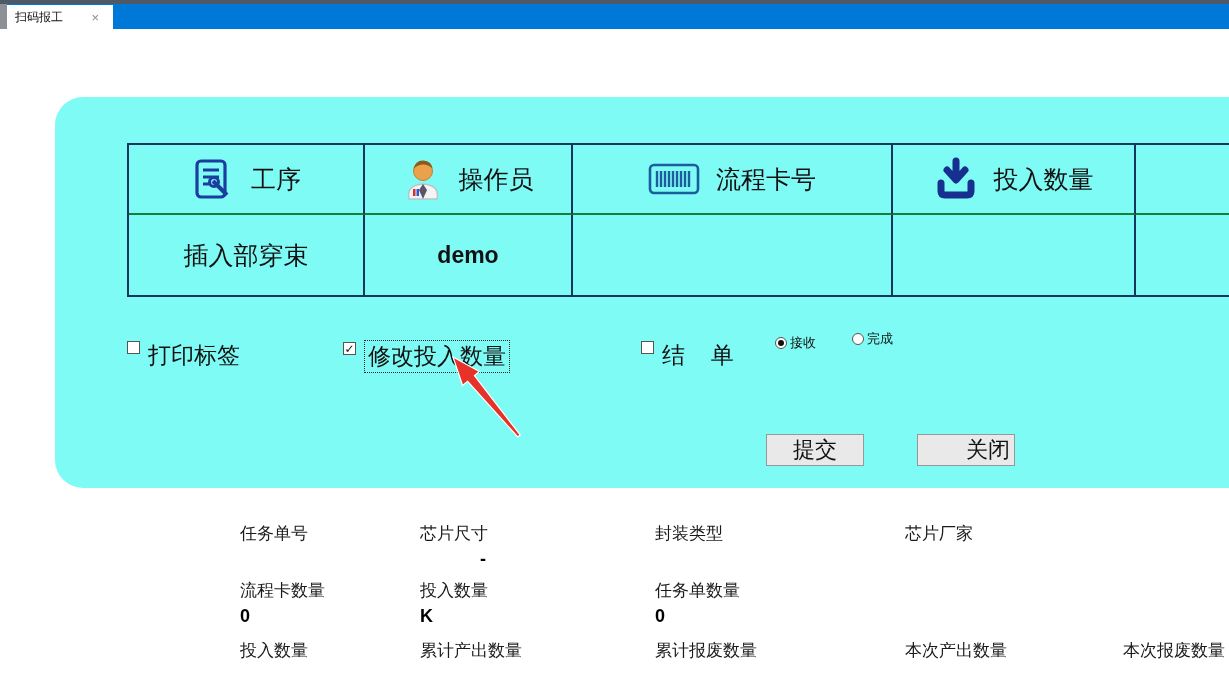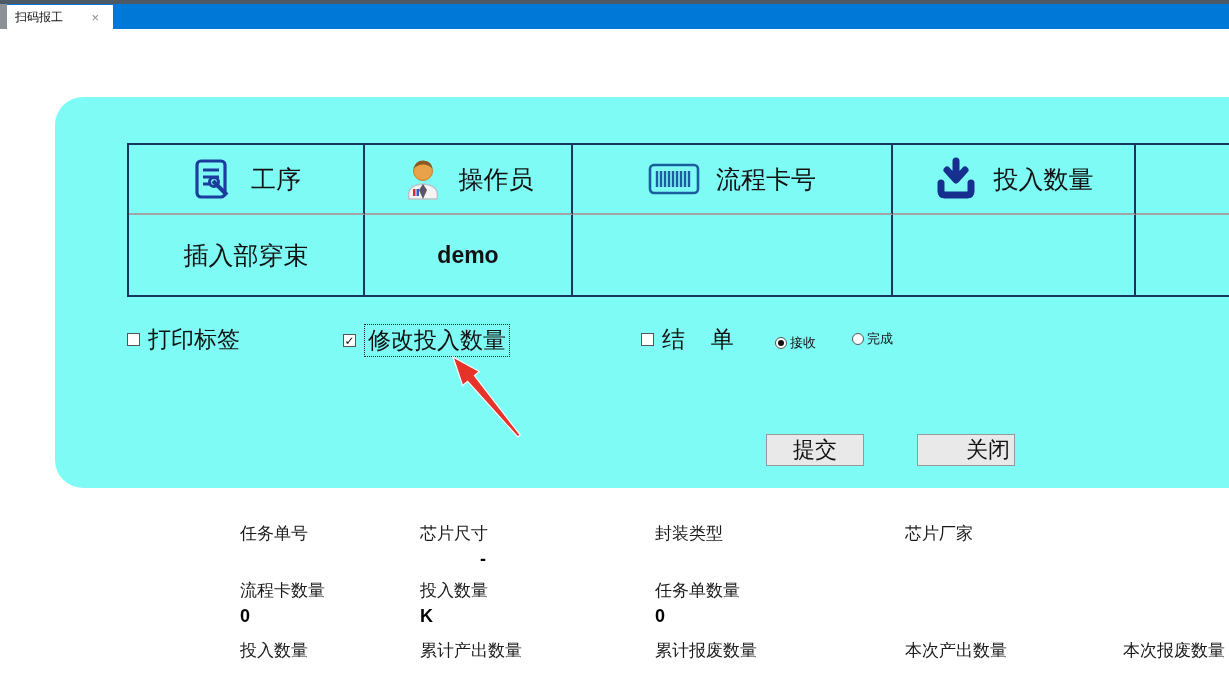--- a/index.html
+++ b/index.html
@@ -19,32 +19,32 @@
   .panel{position:absolute;left:55px;top:97px;width:1250px;height:391px;background:#7ffbf5;border-radius:28px;}
 
   
   .grid{position:absolute;left:72px;top:46px;display:flex;flex-direction:column;
     border:2px solid #17365d;width:1339px;box-sizing:border-box;background:#7ffbf5;}
   .grid-row{display:flex;}
   .grid-row.hdr .cell{height:70px;}
   .grid-row.val .cell{height:80px;}
   .cell{box-sizing:border-box;border-right:2px solid #17365d;display:flex;align-items:center;justify-content:center;gap:16px;overflow:hidden;}
   .cell:last-child{border-right:none;}
-  .grid-row.hdr .cell{border-bottom:2px solid #a3a3a3;}
+  .grid-row.hdr .cell{border-bottom:2px solid #15803d;}
   .c0{width:236px;}.c1{width:208px;}.c2{width:320px;}.c3{width:243px;}.c4{width:326px;}
   .hdr-label{font-size:25px;color:#111;white-space:nowrap;}
   .val-text{font-size:25px;color:#111;white-space:nowrap;}
   .val-sans{font-family:"Liberation Sans",sans-serif;font-size:23px;color:#111;font-weight:bold;}
 
   
   .opt{position:absolute;display:flex;align-items:center;}
   .checkbox{width:13px;height:13px;background:#fff;border:1px solid #555;box-sizing:border-box;
     display:inline-flex;align-items:center;justify-content:center;
     font-family:"DejaVu Sans",sans-serif;font-size:12px;line-height:1;color:#111;}
-  .opt-label{font-size:23px;color:#111;margin-left:8px;white-space:nowrap;}
+  .opt-label{font-size:23px;color:#111;margin-left:8px;white-space:nowrap;margin-top:16px;}
   .focus-box{border:1px dotted #222;padding:0 3px;}
   .radio{width:12px;height:12px;border-radius:50%;border:1px solid #555;background:#fff;
     display:inline-flex;align-items:center;justify-content:center;box-sizing:border-box;}
   .radio.selected::after{content:"";width:6px;height:6px;border-radius:50%;background:#111;}
   .radio-label{font-family:"Liberation Sans",sans-serif;font-size:13px;color:#111;margin-left:3px;white-space:nowrap;}
 
   
   .btn{position:absolute;width:98px;height:32px;background:#e9e9e9;border:1px solid #989898;
     display:flex;align-items:center;justify-content:center;font-size:22px;color:#111;cursor:default;box-sizing:border-box;}
 

